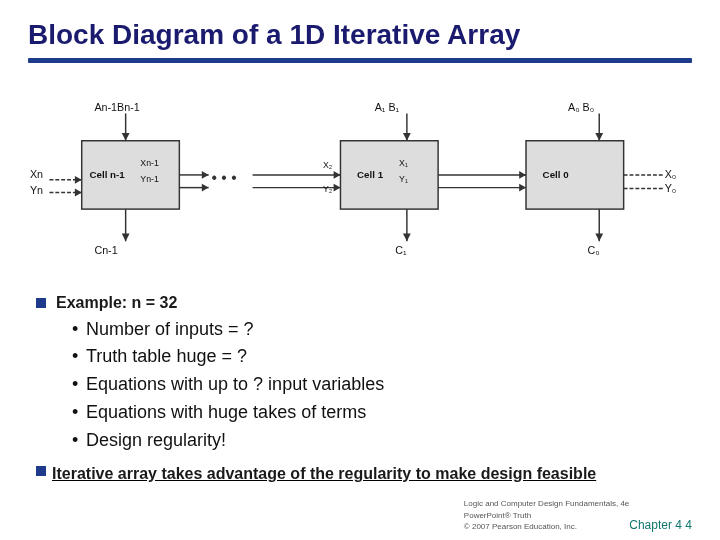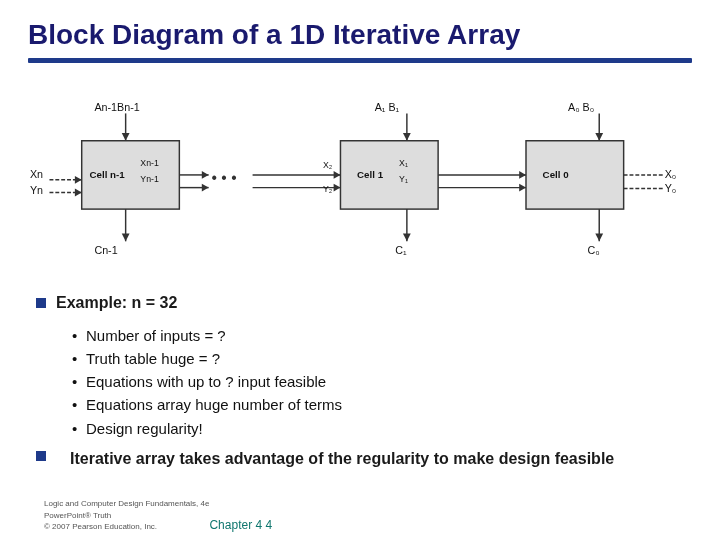--- a/index.html
+++ b/index.html
@@ -54,60 +54,61 @@
     }
 
     .bullet-section {
       margin-bottom: 8px;
     }
 
     .example-label {
       font-size: 16px;
       font-weight: bold;
       color: #1a1a1a;
-      margin-bottom: 12px;
+      margin-bottom: 4px;
       display: flex;
       align-items: center;
       gap: 6px;
     }
 
     .example-label .bullet-square {
       width: 10px;
       height: 10px;
       background: #1e3a8a;
       display: inline-block;
       flex-shrink: 0;
       margin-right: 4px;
     }
 
     .sub-bullets {
       padding-left: 36px;
       list-style: none;
     }
 
     .sub-bullets li {
-      font-size: 15px;
+      font-size: 18px;
       color: #111;
       line-height: 1.55;
       position: relative;
       padding-left: 14px;
     }
 
     .sub-bullets li::before {
       content: "•";
       position: absolute;
       left: 0;
       color: #111;
     }
 
     .bottom-bullet {
       display: flex;
       align-items: flex-start;
-      gap: 24px;
+      gap: 6px;
       margin-top: 6px;
+      text-decoration: underline;
     }
 
     .bottom-bullet .bullet-square {
       width: 10px;
       height: 10px;
       background: #1e3a8a;
       display: inline-block;
       flex-shrink: 0;
       margin-top: 3px;
     }
@@ -118,21 +119,21 @@
       color: #1a1a1a;
       line-height: 1.4;
     }
 
     .footer {
       position: absolute;
       bottom: 8px;
       left: 44px;
       right: 28px;
       display: flex;
-      justify-content: flex-start;
+      justify-content: flex-end;
       align-items: flex-end;
     }
 
     .footer-left {
       font-size: 8px;
       color: #555;
       line-height: 1.4;
     }
 
     .footer-right {
@@ -242,24 +243,24 @@
         <span>Example: n = 32</span>
       </div>
       <ul class="sub-bullets">
         <li>
           <span>Number of inputs = ?</span>
         </li>
         <li>
           <span>Truth table huge =  ?</span>
         </li>
         <li>
-          <span>Equations with  up to ?  input feasible</span>
-        </li>
-        <li>
-          <span>Equations array huge number of terms</span>
+          <span>Equations with  up to ?  input variables</span>
+        </li>
+        <li>
+          <span>Equations with huge takes of terms</span>
         </li>
         <li>
           <span>Design regularity!</span>
         </li>
       </ul>
     </div>
 
     <div class="bottom-bullet">
       <span class="bullet-square"></span>
       <span class="bottom-bullet-text">Iterative array takes advantage of the regularity to make design feasible</span>

